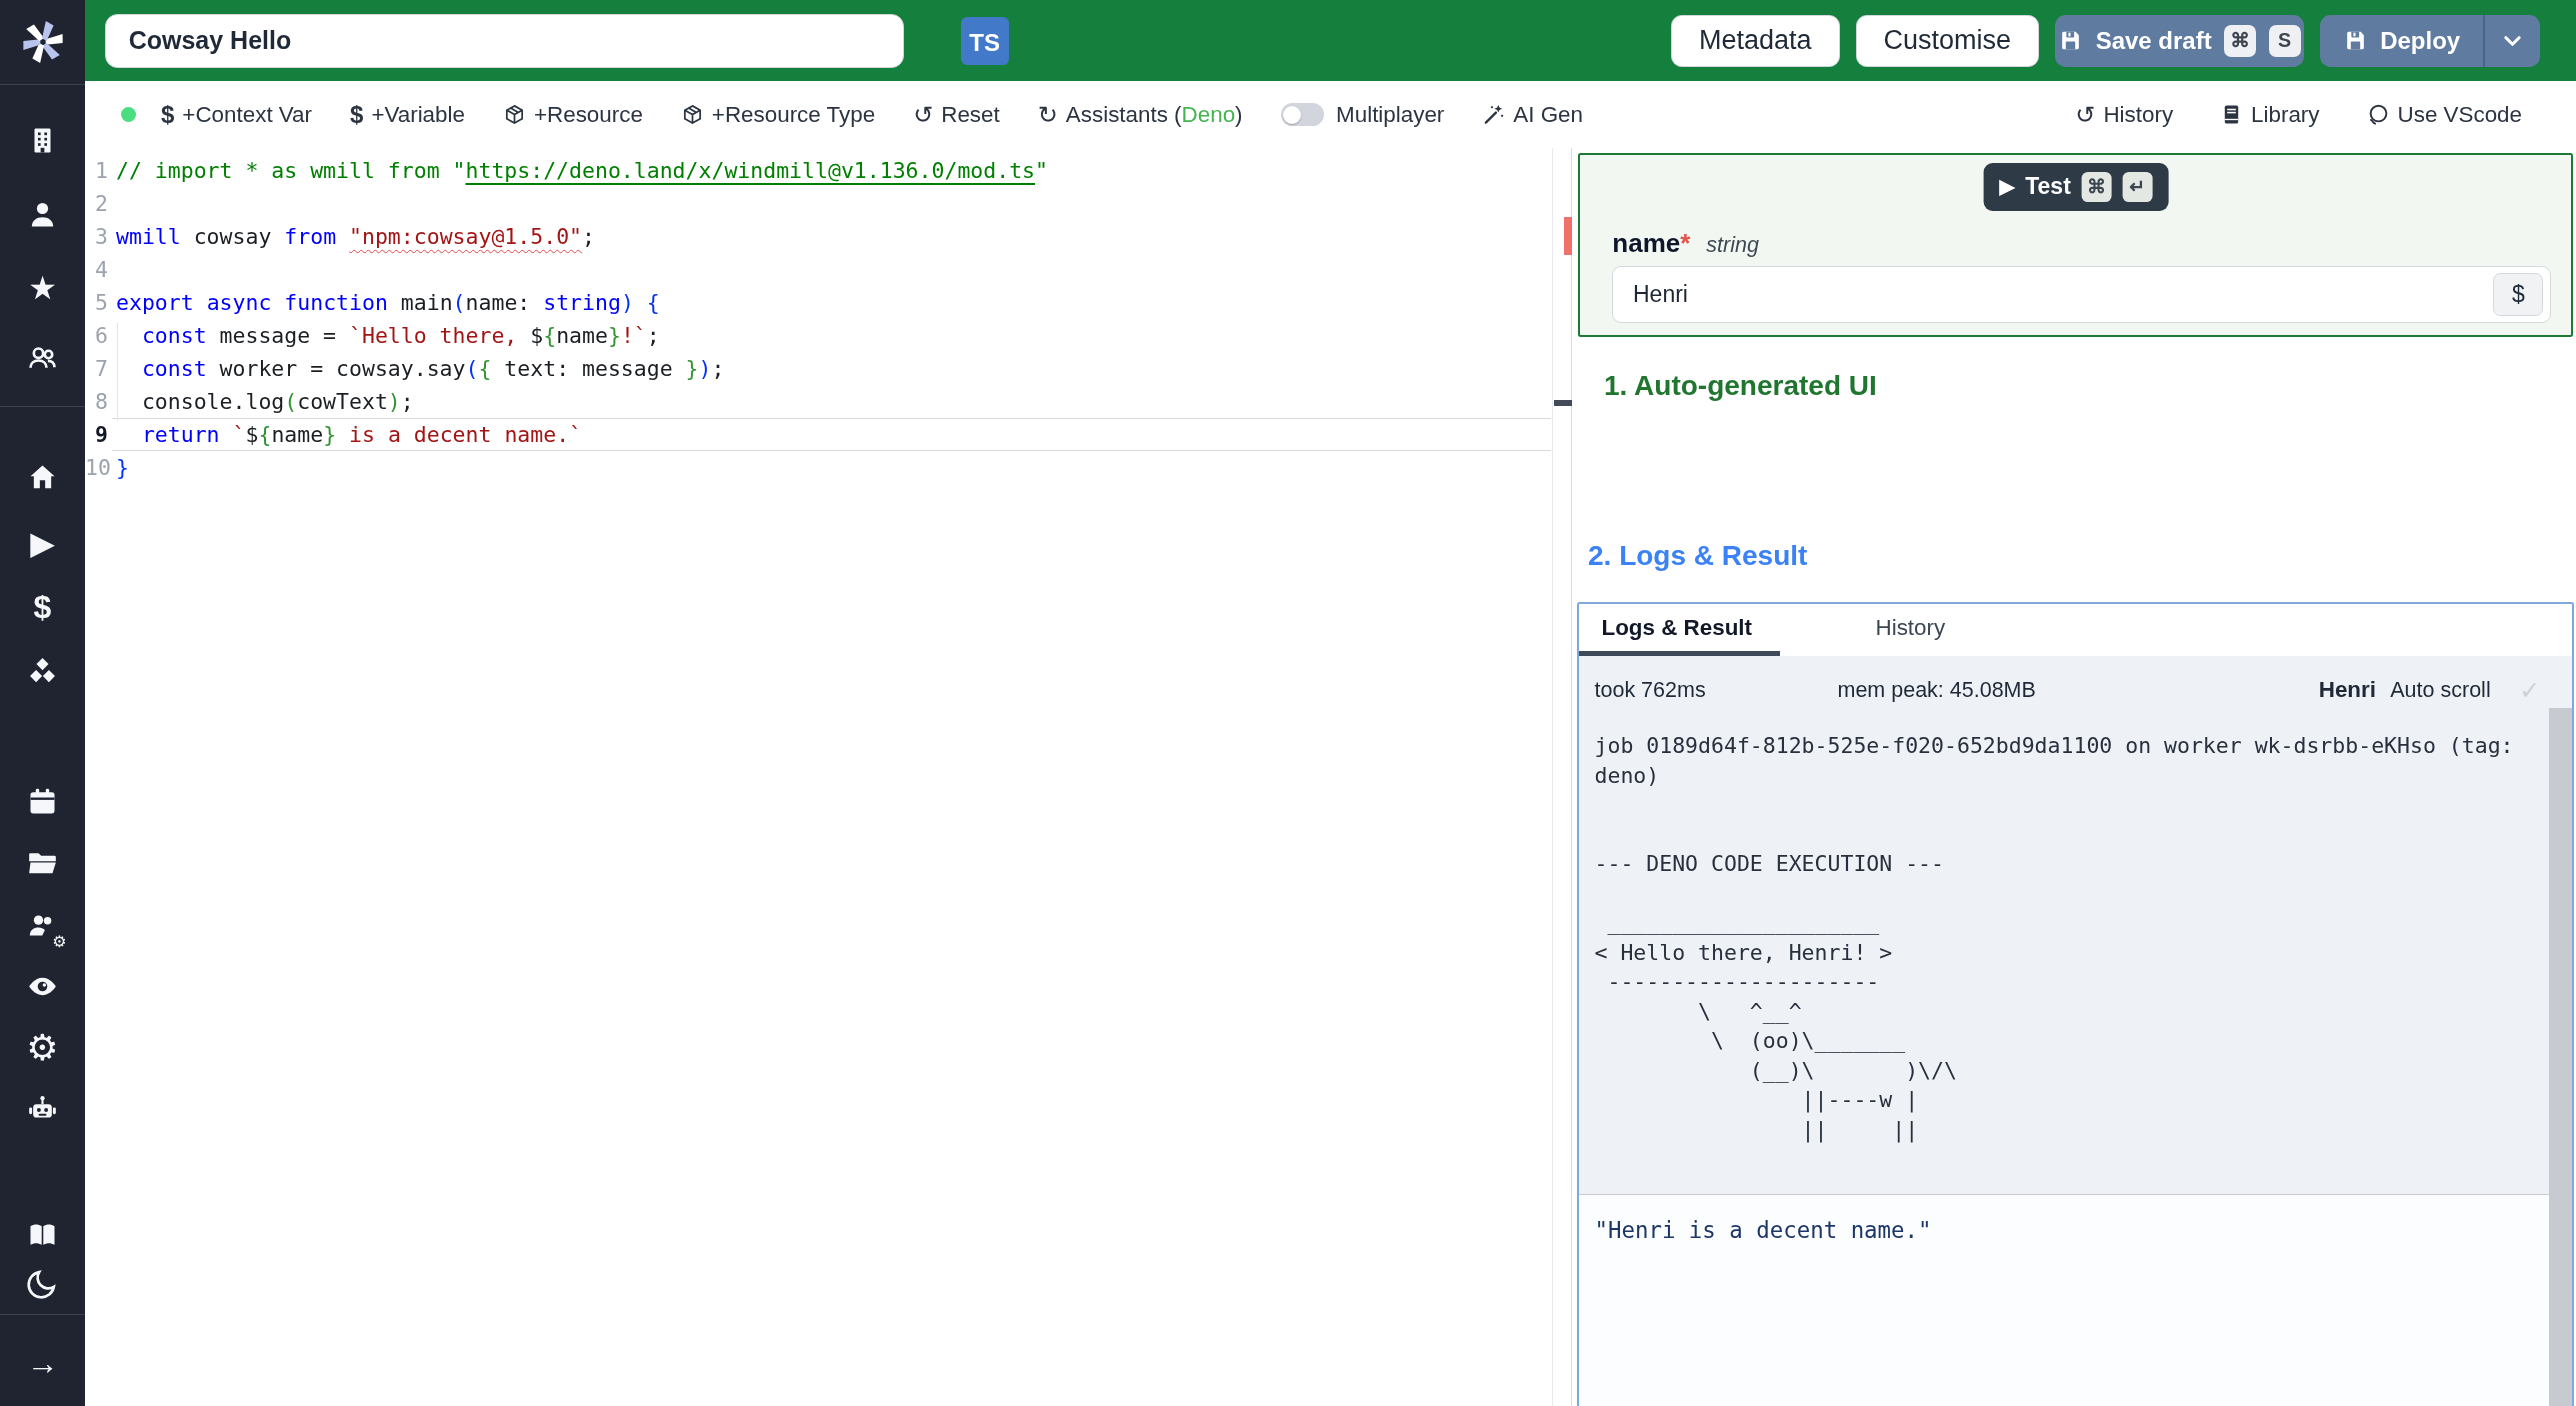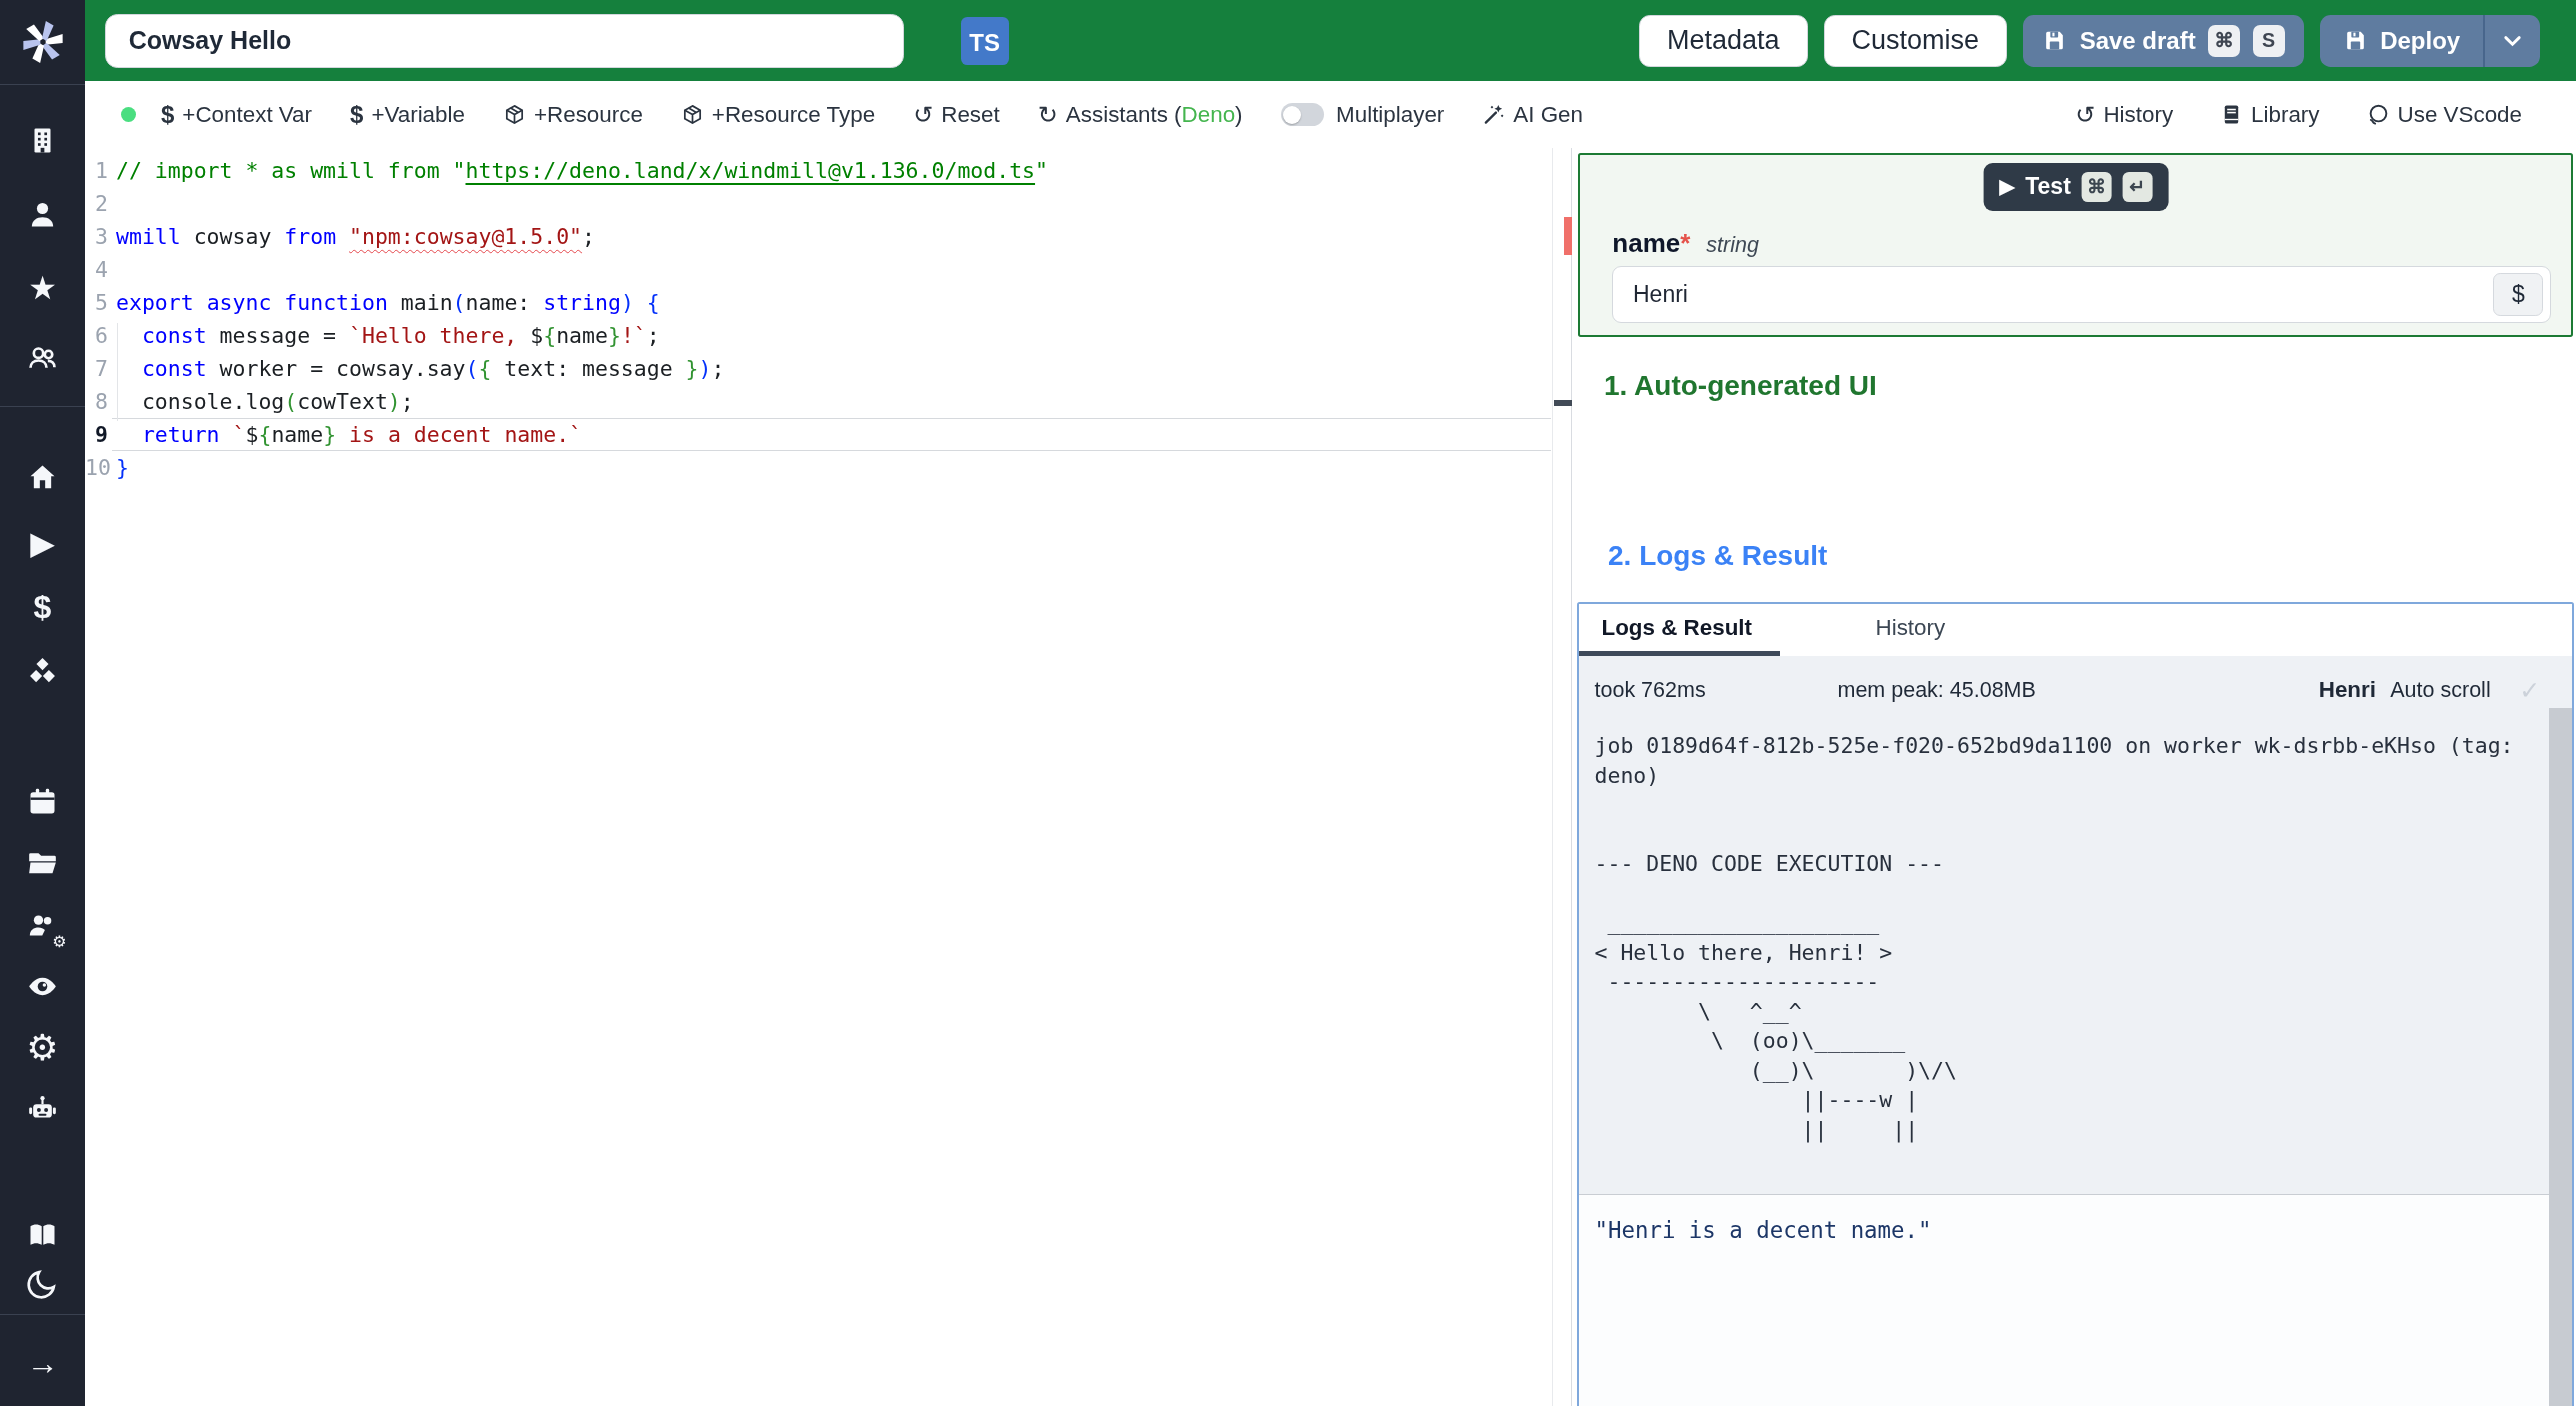--- a/index.html
+++ b/index.html
@@ -29,21 +29,21 @@
                font-size:23px; font-weight:700; color:#111827; }
   .path-left svg { width:23px; height:23px; }
   .path-value { background:#fff; display:flex; align-items:center; padding:0 16px;
                 font-family:"DejaVu Sans Mono",monospace; font-size:23px; color:#374151; border-left:0.9px solid #e2e4e8; }
   .ts-badge { margin-left:57px; width:48px; height:48px; background:#4379c9; border-radius:6.3px; color:#fff;
               font-weight:800; font-size:24px; display:flex; align-items:flex-end; justify-content:center; padding-bottom:7.2px; }
   .tb-right { margin-left:auto; display:flex; align-items:center; gap:16px; }
   .btn-ghost { height:52px; padding:0 27px; background:#fff; border:1.3px solid #d3d7dd; border-radius:10.7px;
                font-family:inherit; font-size:27px; font-weight:400; color:#1f2937; cursor:pointer; }
   .btn-slate { height:52px; background:#5f7ca0; border:none; border-radius:10.7px; color:#fff; display:flex;
-               align-items:center; gap:12.5px; padding:0 19px; font-family:inherit; font-size:24px; font-weight:700; cursor:pointer; }
+               align-items:center; gap:12.5px; padding:0 3px; font-family:inherit; font-size:24px; font-weight:700; cursor:pointer; }
   .btn-slate svg { width:25px; height:25px; }
   .kbd { min-width:32px; height:32px; background:#eef0f3; border-radius:7.2px; color:#3f4652;
          font-size:19.7px; font-weight:600; display:flex; align-items:center; justify-content:center; padding:0 5.4px; }
   .deploy-split { height:52px; background:#5f7ca0; border-radius:10.7px; display:flex; align-items:stretch; overflow:hidden; }
   .deploy-main { display:flex; align-items:center; gap:12.5px; padding:0 23px; color:#fff; font-size:24px; font-weight:700; cursor:pointer; }
   .deploy-main svg { width:25px; height:25px; }
   .deploy-divider { width:1.8px; background:#48668c; }
   .deploy-caret { width:55px; display:flex; align-items:center; justify-content:center; cursor:pointer; }
   .deploy-caret svg { width:23px; height:23px; }
 
@@ -91,21 +91,21 @@
   .field-row { position:absolute; left:32px; top:73px; display:flex; align-items:baseline; }
   .field-name { font-size:26px; font-weight:700; color:#0f172a; }
   .field-req { font-size:26px; font-weight:700; color:#e5534b; }
   .field-type { font-size:21.5px; font-style:italic; color:#3f4955; margin-left:16px; }
   .field-input-wrap { position:absolute; left:32px; top:111px; width:939px; height:57px; }
   .field-input { width:100%; height:100%; border:1.3px solid #d5d9de; border-radius:9px; background:#fff;
                  font-family:inherit; font-size:23px; color:#202734; padding:0 81px 0 19.7px; outline:none; }
   .dollar-btn { position:absolute; right:8px; top:7.2px; width:50px; height:43px; background:#f0f2f4;
                 border:1.3px solid #d5d9de; border-radius:7.2px; font-family:inherit; font-size:23px; color:#1f2937; cursor:pointer; }
   .h-green { position:absolute; left:32px; top:222px; font-size:28px; font-weight:700; color:#20762f; }
-  .h-blue  { position:absolute; left:36px; top:392px; font-size:28px; font-weight:700; color:#3b82f6; }
+  .h-blue  { position:absolute; left:16px; top:392px; font-size:28px; font-weight:700; color:#3b82f6; }
 
   
   .logs-panel { position:absolute; left:4.5px; right:1.8px; top:454px; bottom:0; background:#fff;
                 border:2.7px solid #7fa8dc; border-bottom:none; border-radius:2.7px 2.7px 0 0; }
   .tabs { position:absolute; left:0; right:0; top:0; height:52px; background:#fff; }
   .tab { position:absolute; top:0; height:47px; display:flex; align-items:center; font-size:22.4px; cursor:pointer; }
   .tab.active { left:23px; color:#111827; font-weight:700; }
   .tab.inactive { left:297px; color:#3c4754; }
   .tab-underline { position:absolute; left:0; top:47px; width:201px; height:4.5px; background:#3f4a5a; }
   .logs-content { position:absolute; left:0; right:0; top:52px; bottom:0; background:#eef1f5; overflow:hidden; }

